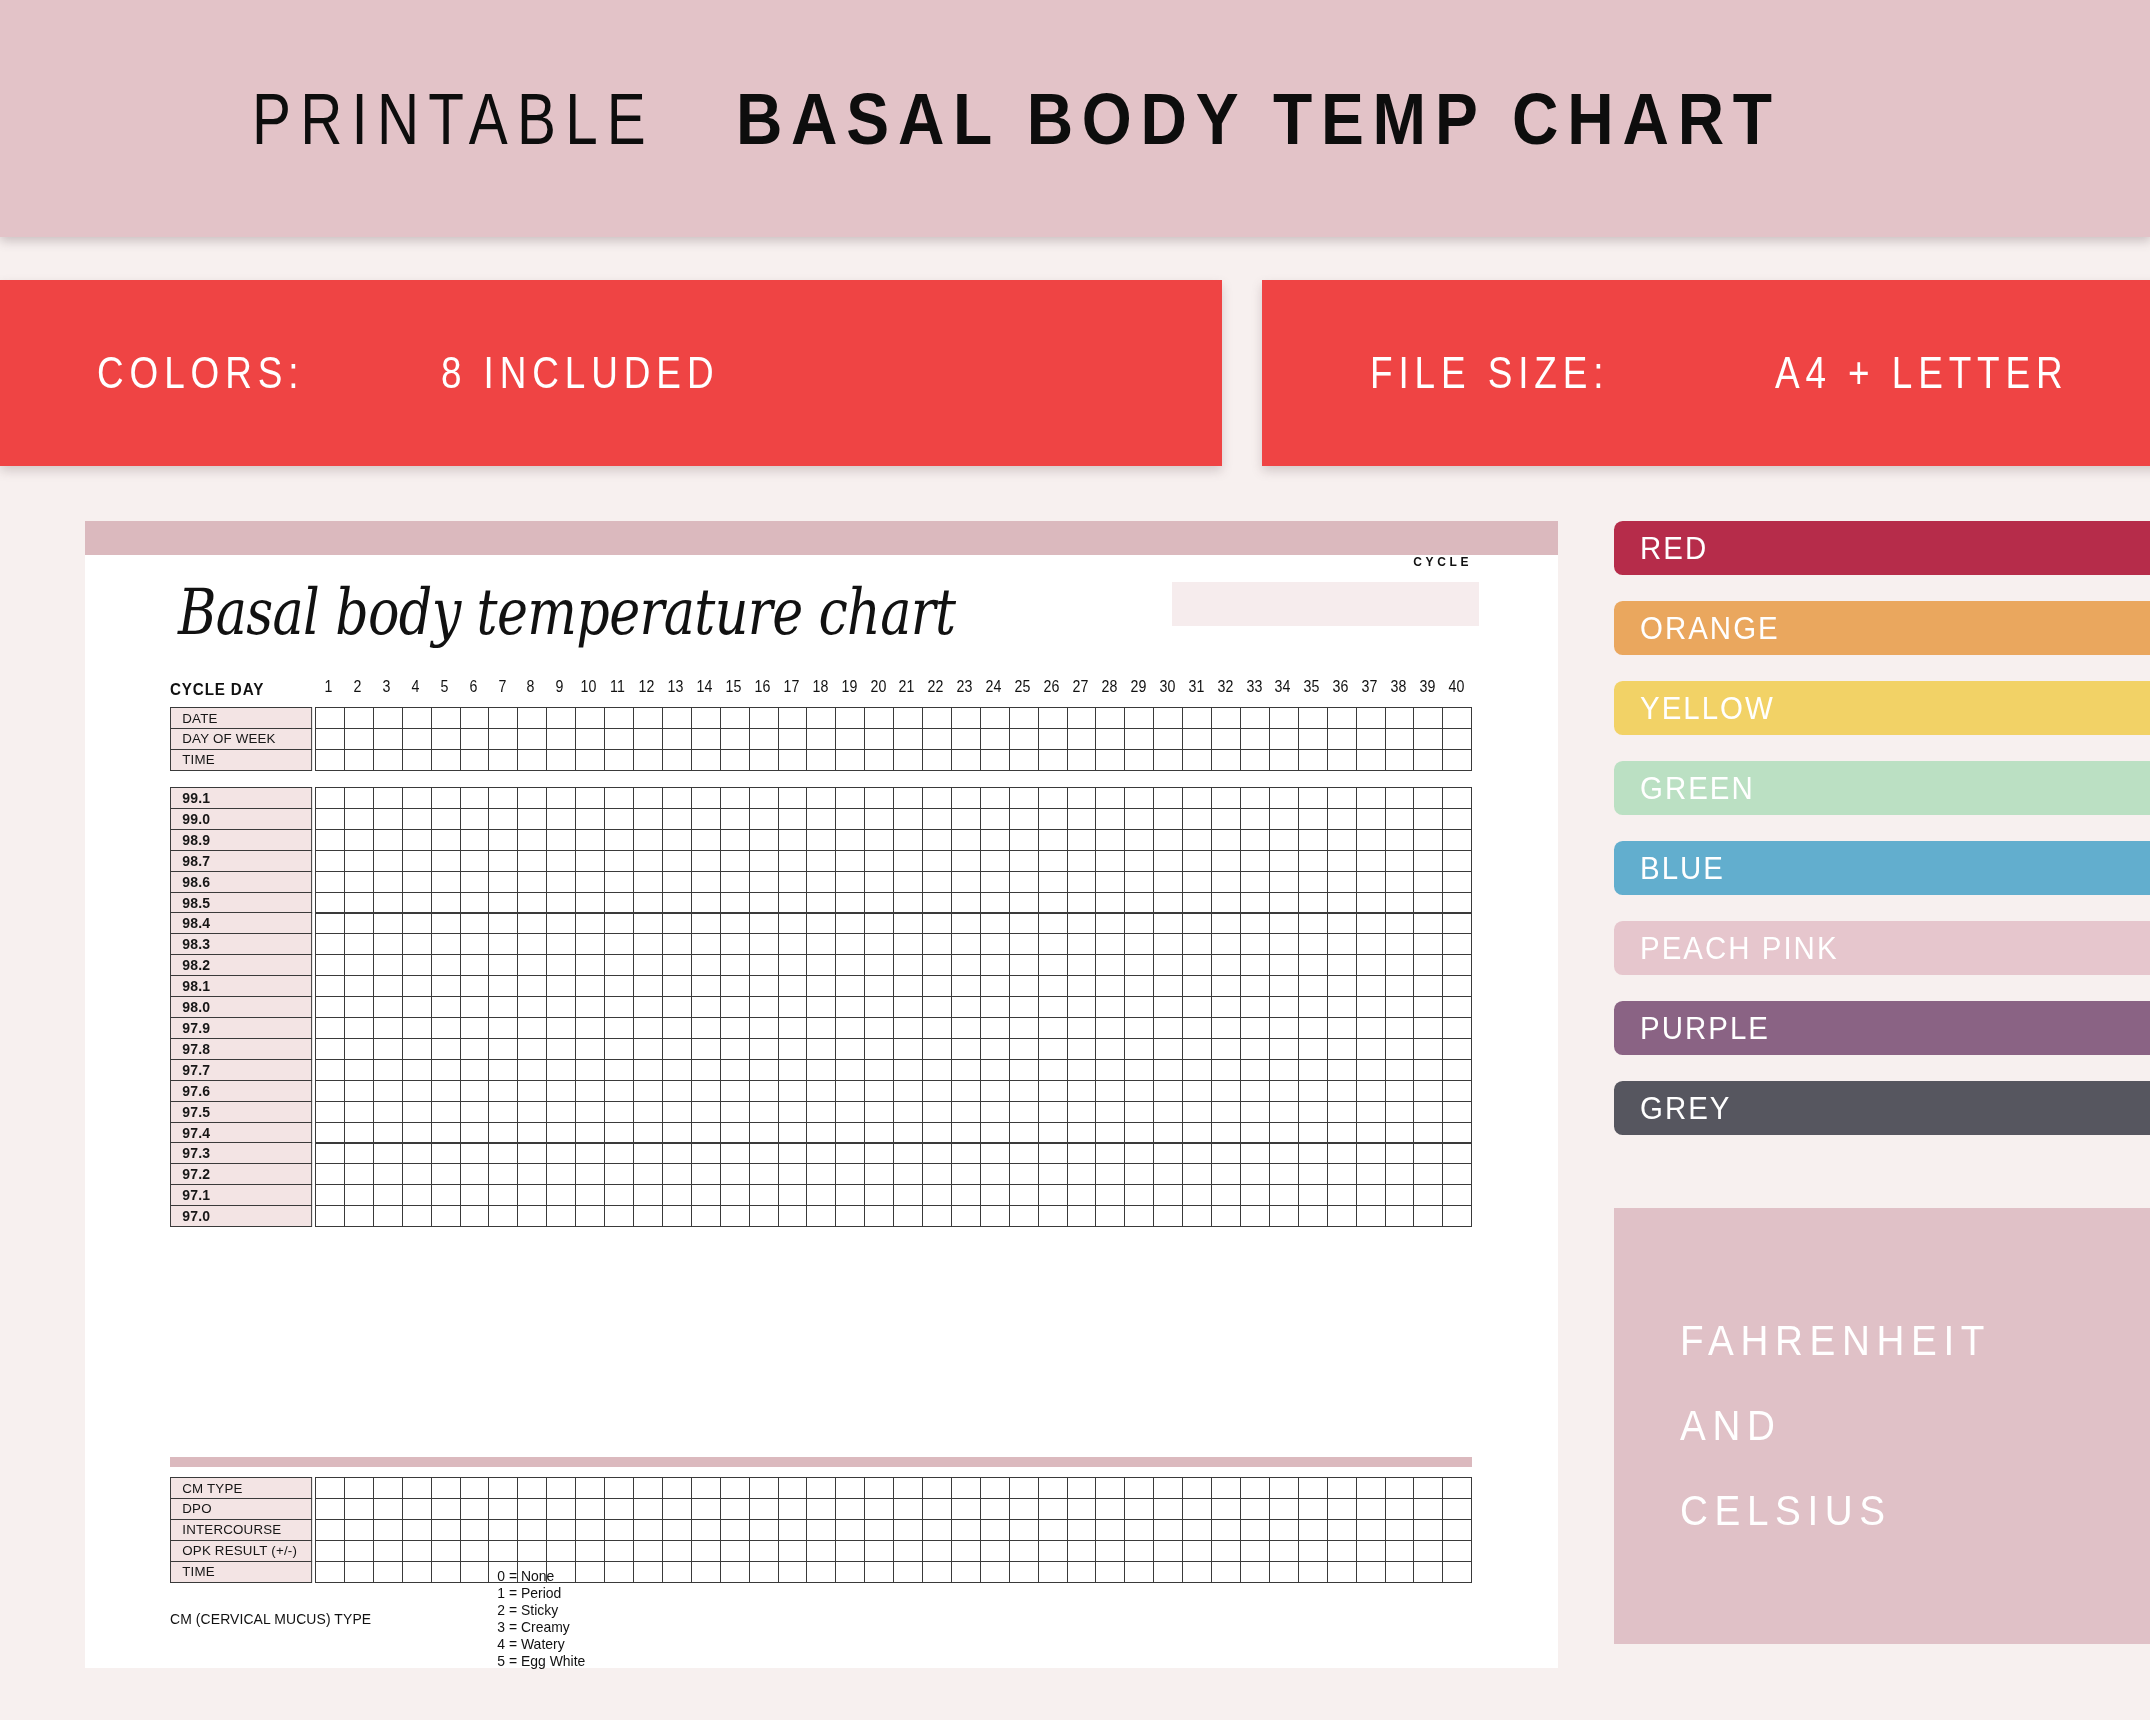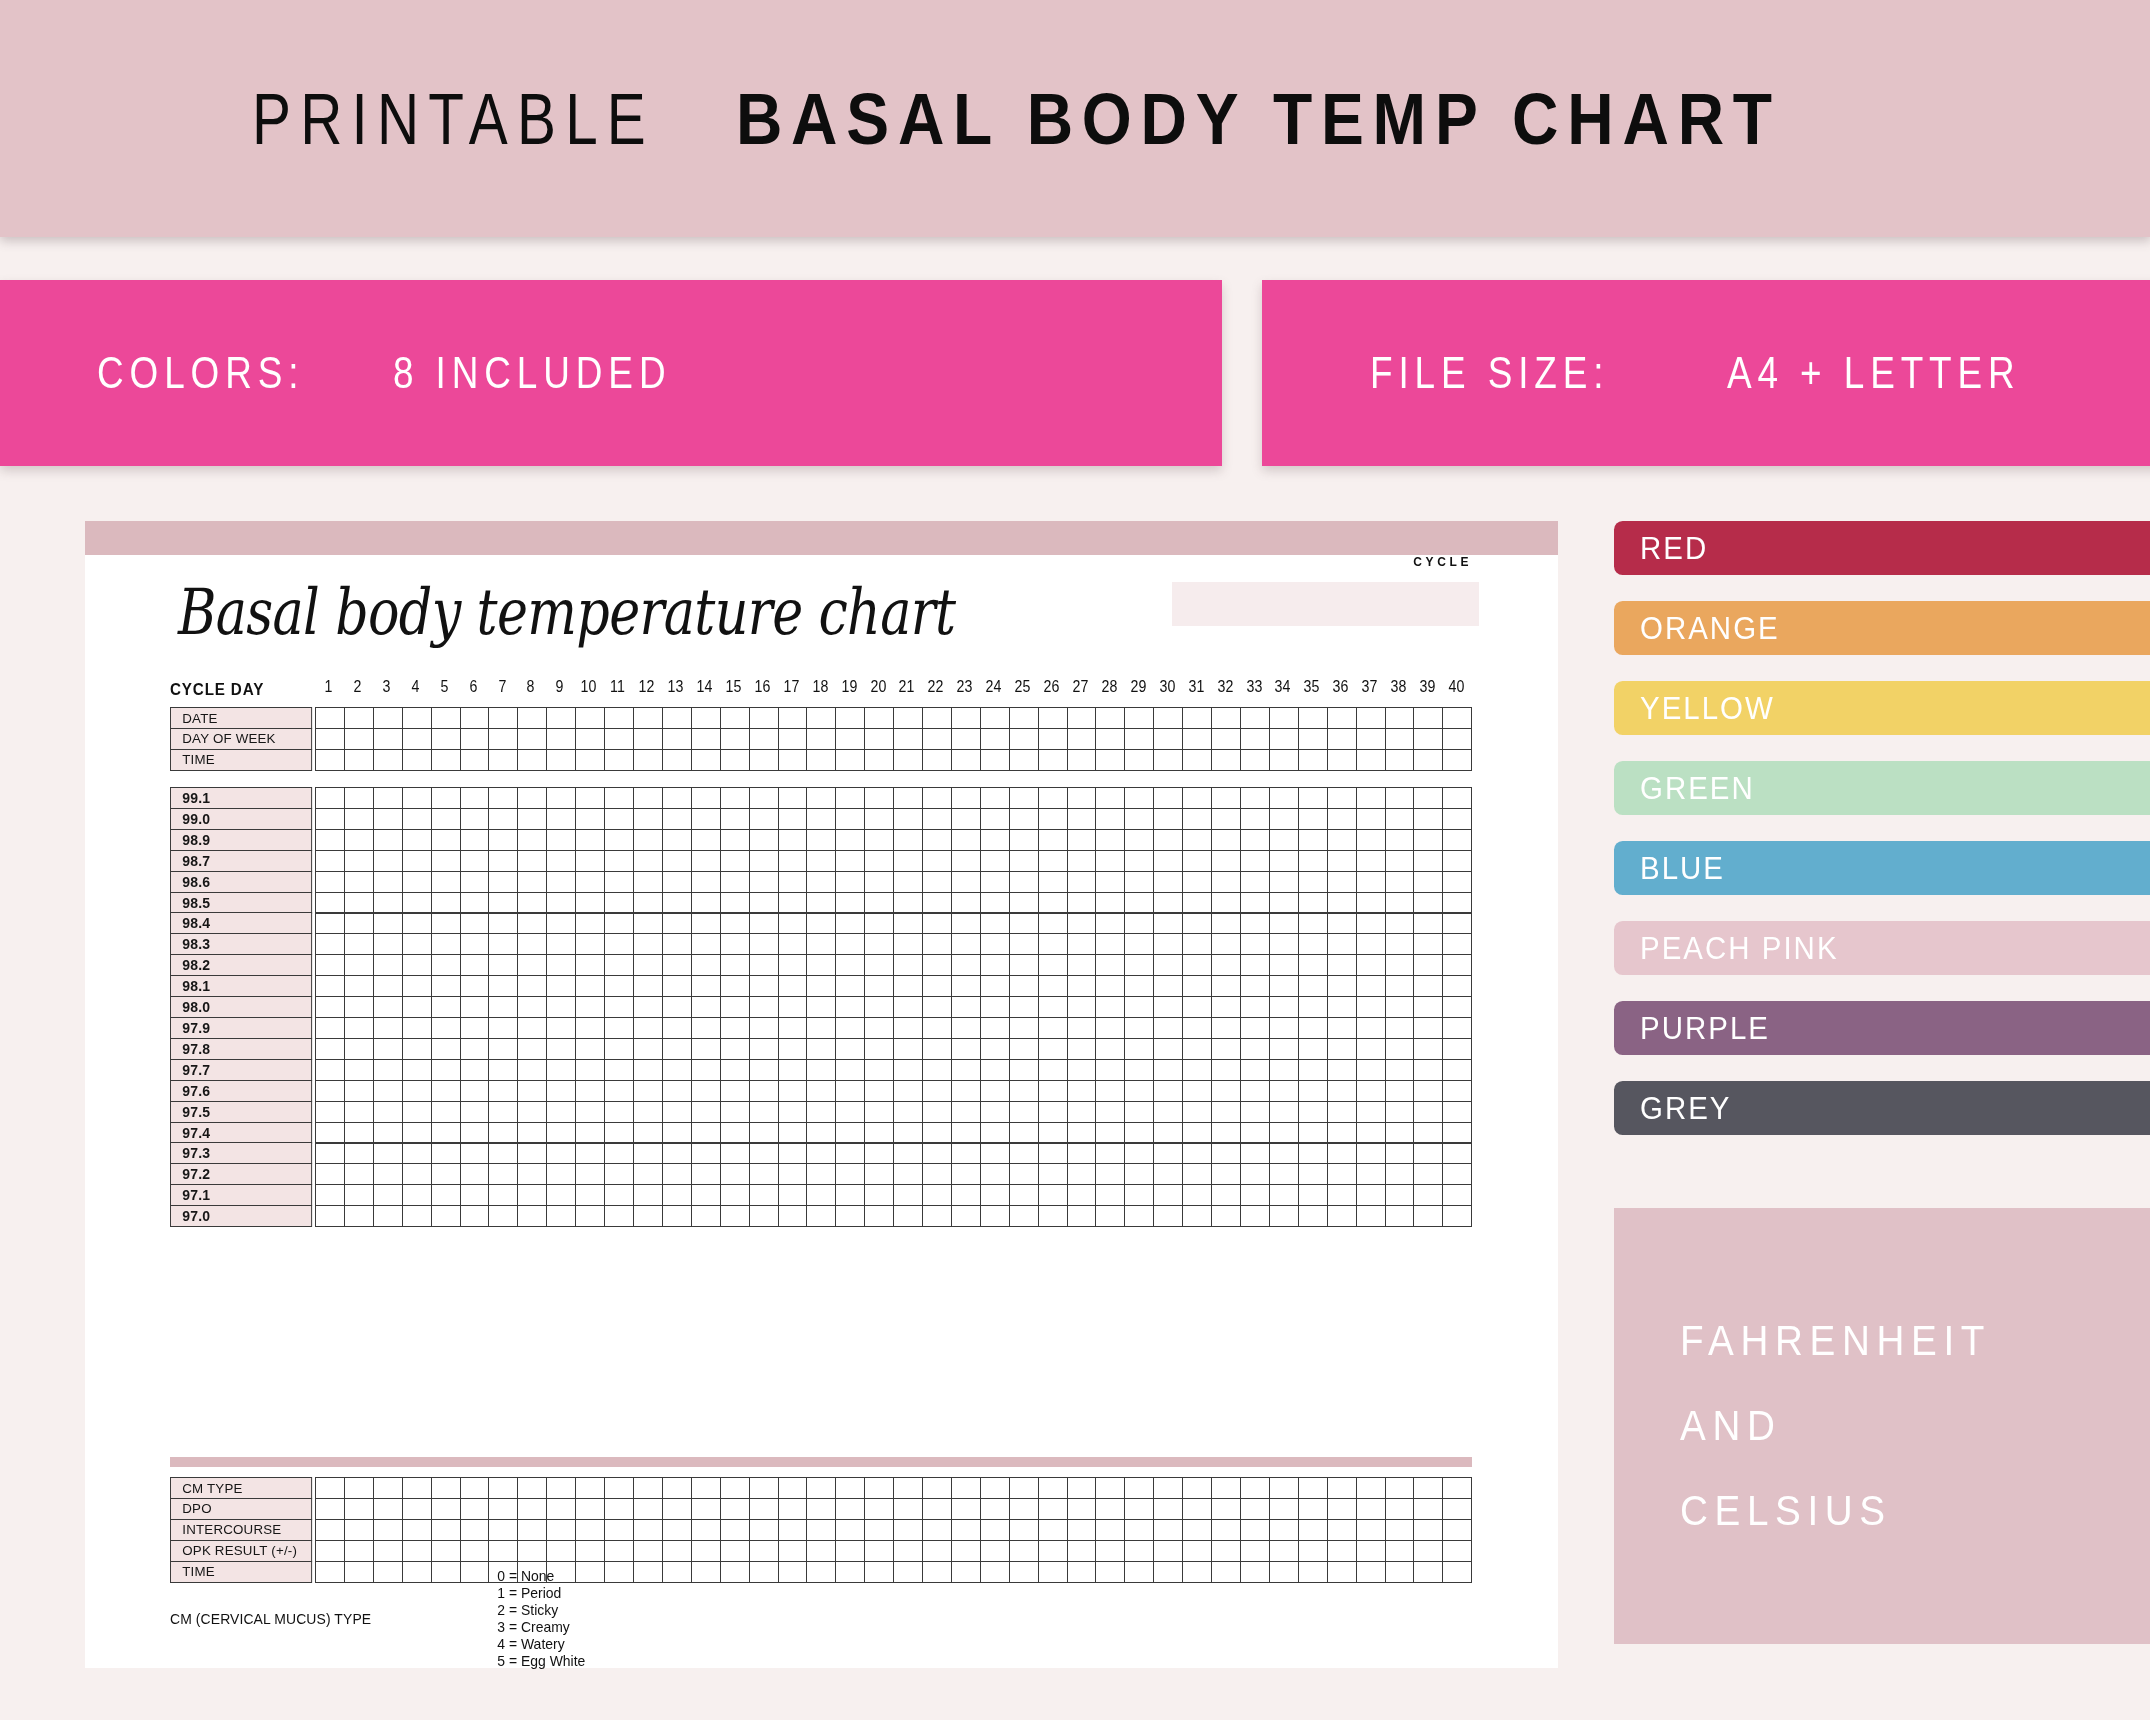--- a/index.html
+++ b/index.html
@@ -37,23 +37,23 @@
     font-weight:bold;
     letter-spacing:10px;
     transform:scaleX(.88);
     transform-origin:left center;
     padding-left:26px;
   }
 
   
   .info-box{
     position:absolute;top:280px;height:186px;
-    background:#ec4899;
+    background:#ef4444;
     box-shadow:0 5px 10px rgba(90,70,75,.22);
-    display:flex;align-items:center;
+    display:flex;align-items:center;gap:48px;
   }
   .info-left{left:0;width:1222px;}
   .info-right{left:1262px;width:961px;}
   .info-label{
     color:#ffffff;font-size:45px;font-weight:300;
     letter-spacing:7.2px;transform:scaleX(.82);
     transform-origin:left center;white-space:nowrap;
   }
   .info-left .info-label{margin-left:97px;}
   .info-left .info-value{margin-left:43px;}

